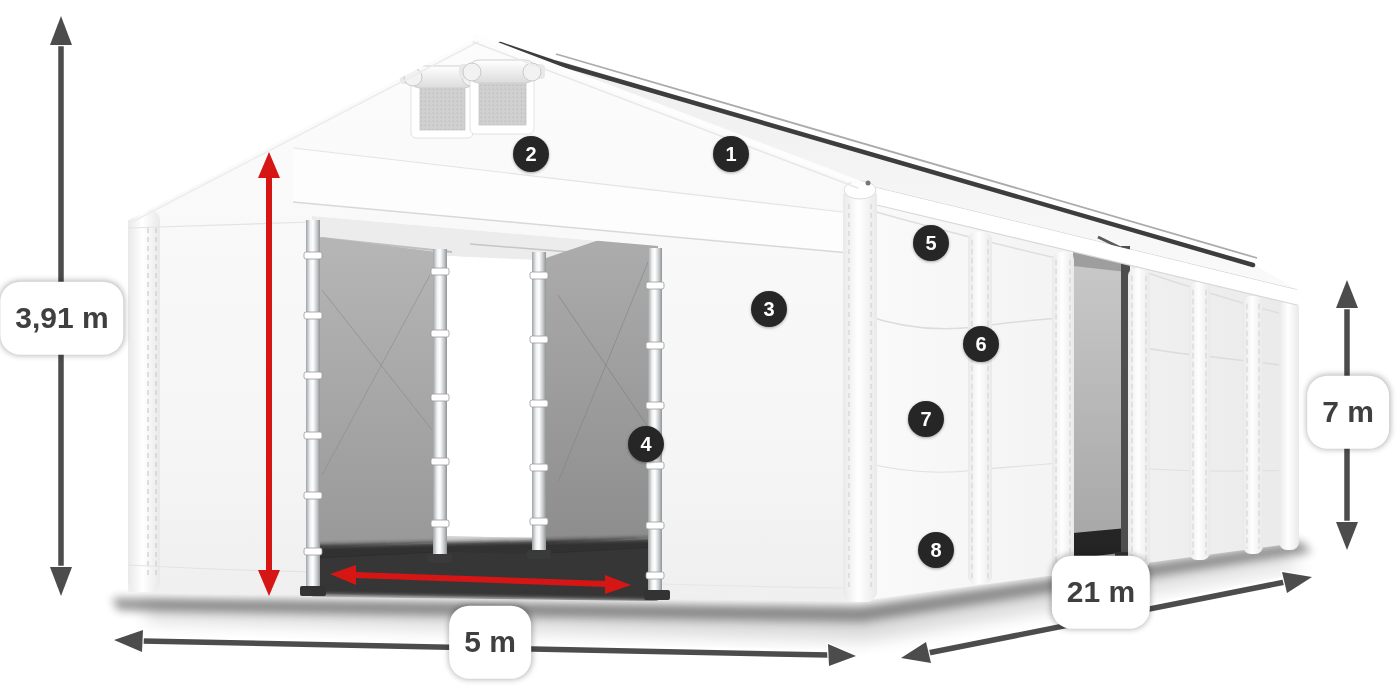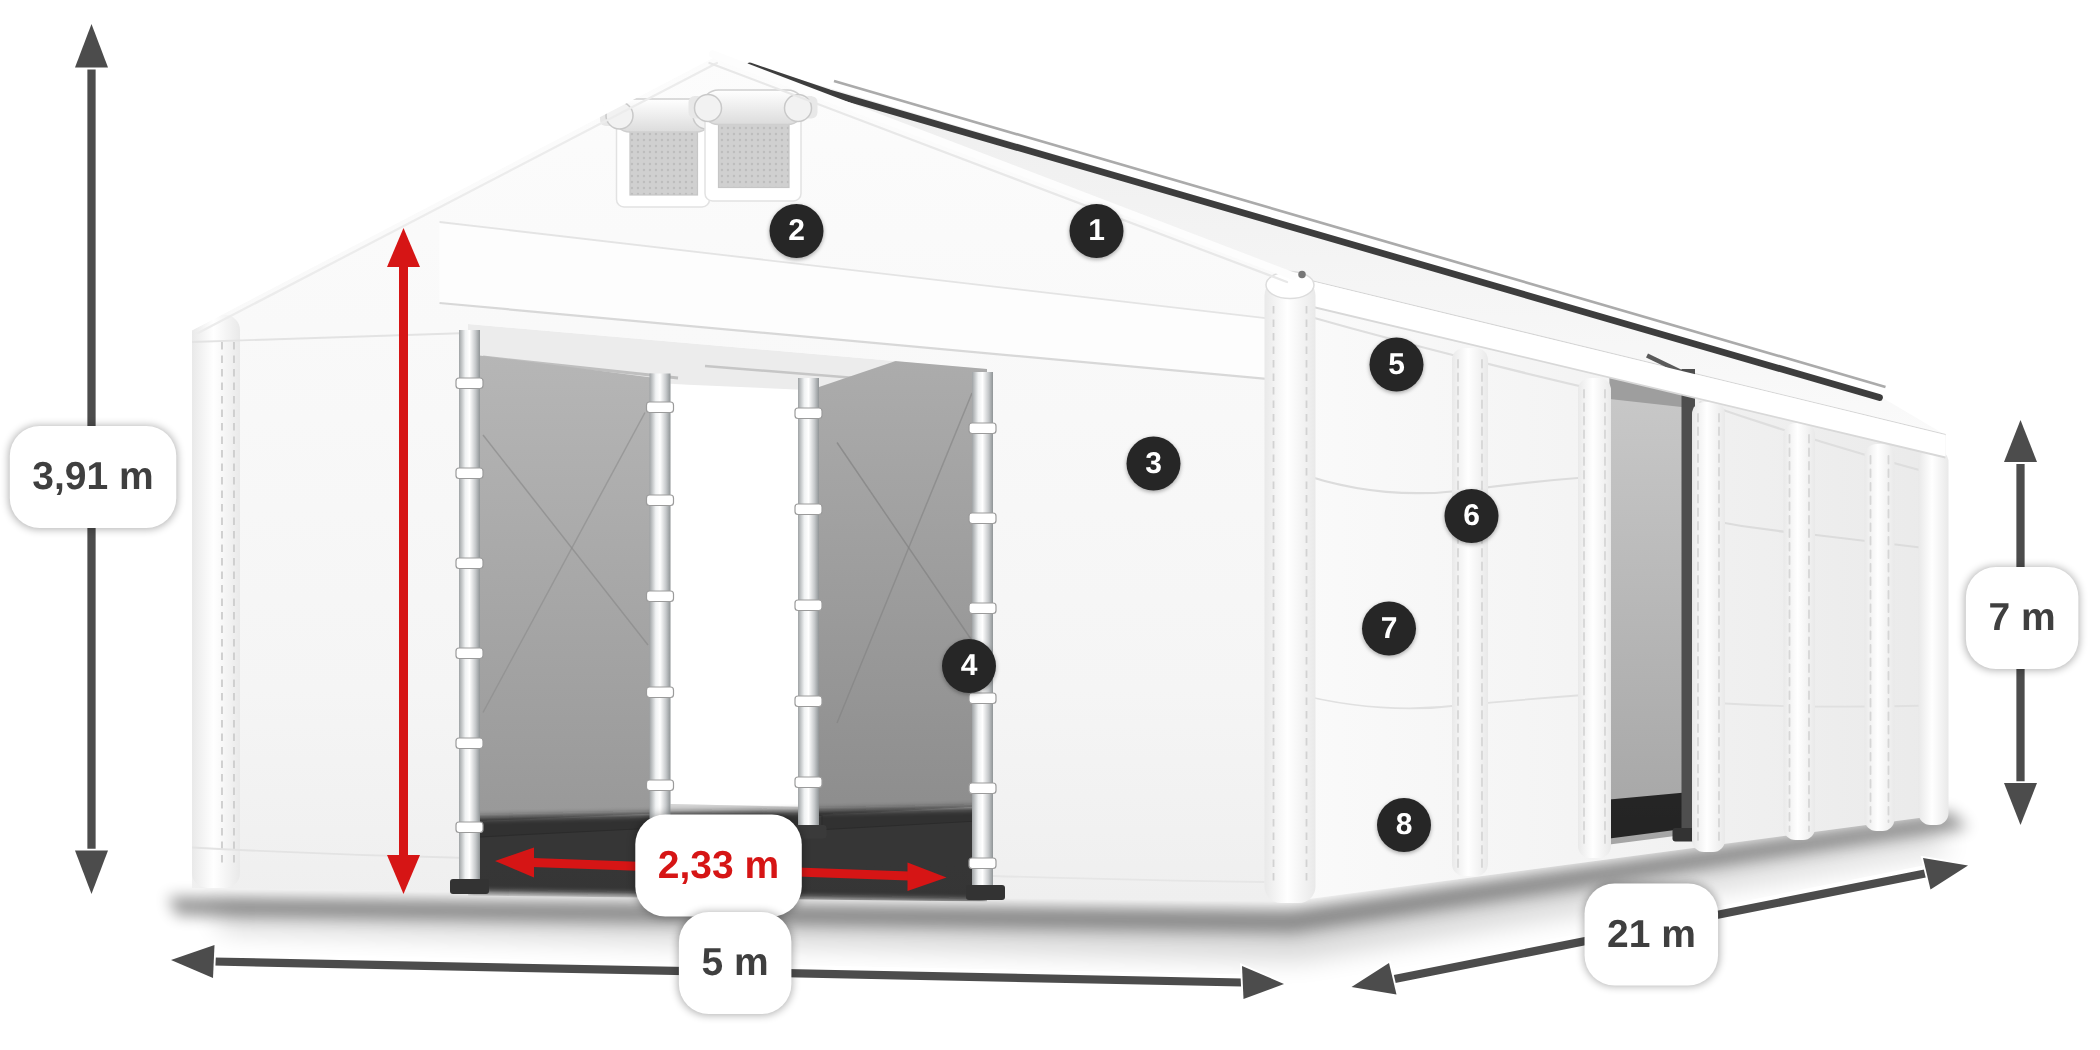--- a/index.html
+++ b/index.html
@@ -4,21 +4,21 @@
 <style>
   html,body{margin:0;padding:0;background:#ffffff;}
   .stage{
     position:relative;width:1400px;height:700px;background:#ffffff;
     font-family:"Liberation Sans",sans-serif;overflow:hidden;
   }
   .stage svg{position:absolute;left:0;top:0;}
   .pill{
     position:absolute;transform:translate(-50%,-50%);
     background:#ffffff;border-radius:20px;padding:19px 15px;
-    font-weight:bold;font-size:26px;color:#3f3f3f;line-height:1.15;
+    font-weight:bold;font-size:30px;color:#3f3f3f;line-height:1.15;
     box-shadow:0 0 6px rgba(0,0,0,.33);white-space:nowrap;z-index:5;
   }
   .pill.red{color:var(--accent-red,#d61515);}
   .badge{
     position:absolute;transform:translate(-50%,-50%);
     width:36px;height:36px;border-radius:50%;
     background:var(--badge-bg,#262626);color:#ffffff;
     font-weight:bold;font-size:20px;display:flex;align-items:center;justify-content:center;
     box-shadow:0 1px 3px rgba(0,0,0,.35);z-index:4;
   }
@@ -305,23 +305,22 @@
 
     <g>
       <line class="arrow-red-line" x1="355" y1="575" x2="606" y2="584" stroke-width="6"></line>
       <polygon class="arrow-red-head" points="330,574 356,565 356,585"></polygon>
       <polygon class="arrow-red-head" points="631,585 605,575 605,594"></polygon>
     </g>
   </g>
 </svg>
 
 <div class="pill" style="left:62px;top:318px">3,91 m</div>
-<div class="pill red" style="left:479px;top:577px">2,33 m</div>
 <div class="pill" style="left:490px;top:642px">5 m</div>
-<div class="pill" style="left:1101px;top:623px">21 m</div>
+<div class="pill" style="left:1101px;top:592px">21 m</div>
 <div class="pill" style="left:1348px;top:412px">7 m</div>
 
 <div class="badge" style="left:731px;top:154px">1</div>
 <div class="badge" style="left:531px;top:154px">2</div>
 <div class="badge" style="left:769px;top:309px">3</div>
 <div class="badge" style="left:646px;top:444px">4</div>
 <div class="badge" style="left:931px;top:243px">5</div>
 <div class="badge" style="left:981px;top:344px">6</div>
 <div class="badge" style="left:926px;top:419px">7</div>
 <div class="badge" style="left:936px;top:550px">8</div>

